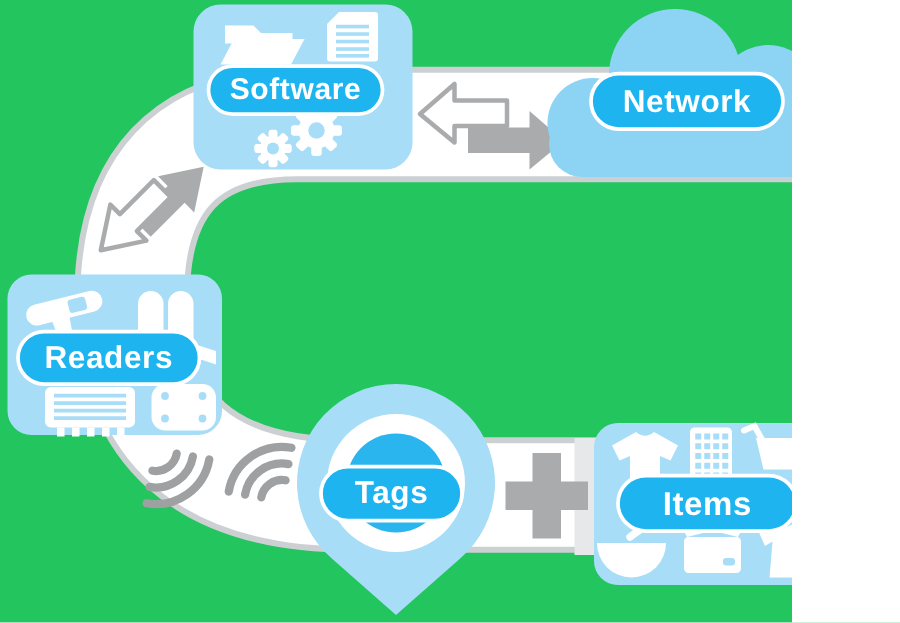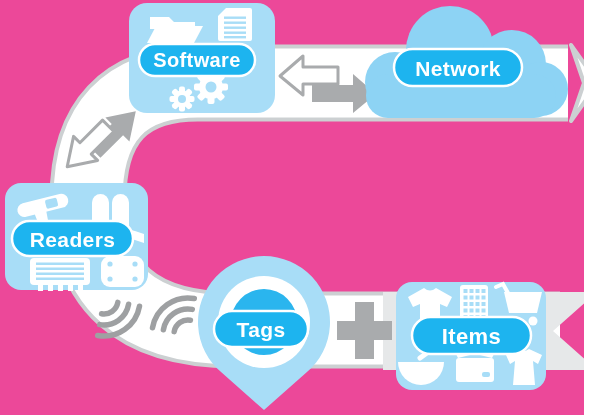--- a/index.html
+++ b/index.html
@@ -1,19 +1,19 @@
 <!DOCTYPE html>
 <html><head>
 <meta charset="utf-8">
 <style>
   html,body{margin:0;padding:0;background:#ffffff;}
   .stage{
     position:relative;
-    width:584px;height:415px;
-    background:#ec4899;
+    width:528px;height:415px;
+    background:#22c55e;
     overflow:hidden;
     font-family:"Liberation Sans",sans-serif;
   }
   svg{display:block;}
   text.pill-label{
     font-family:"Liberation Sans",sans-serif;
     font-weight:bold;
     fill:#ffffff;
     text-anchor:middle;
     letter-spacing:.4px;

